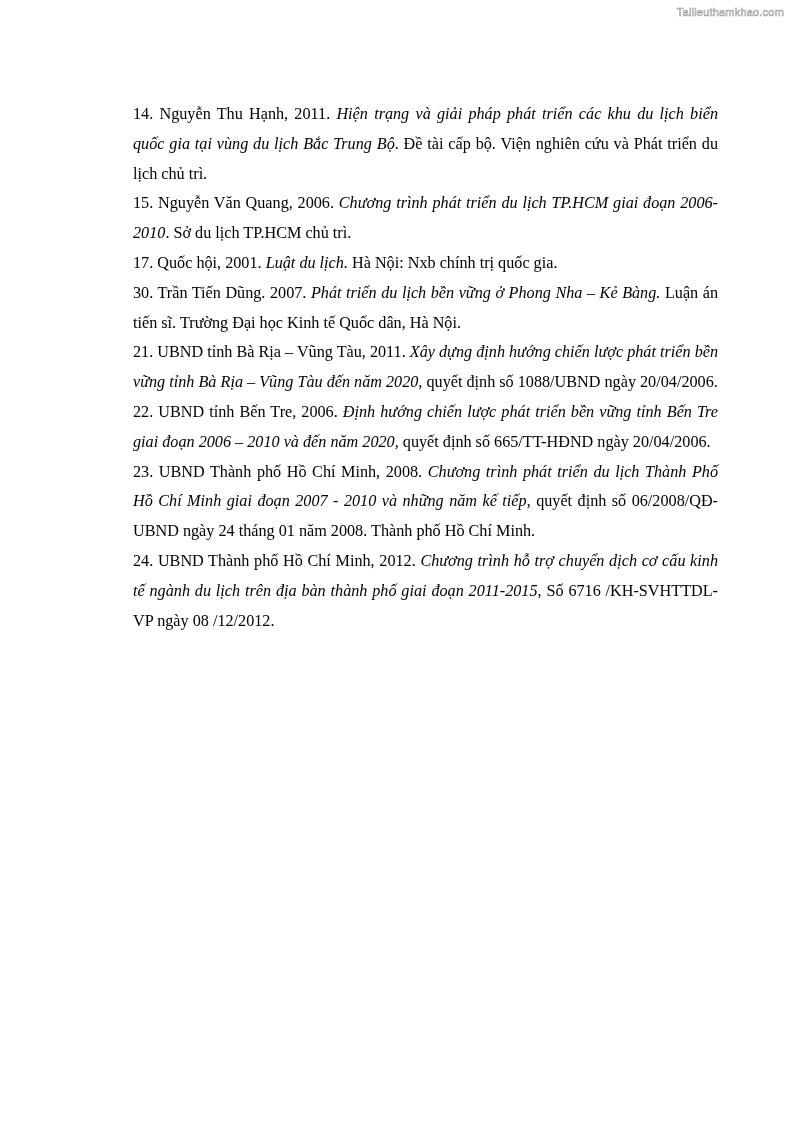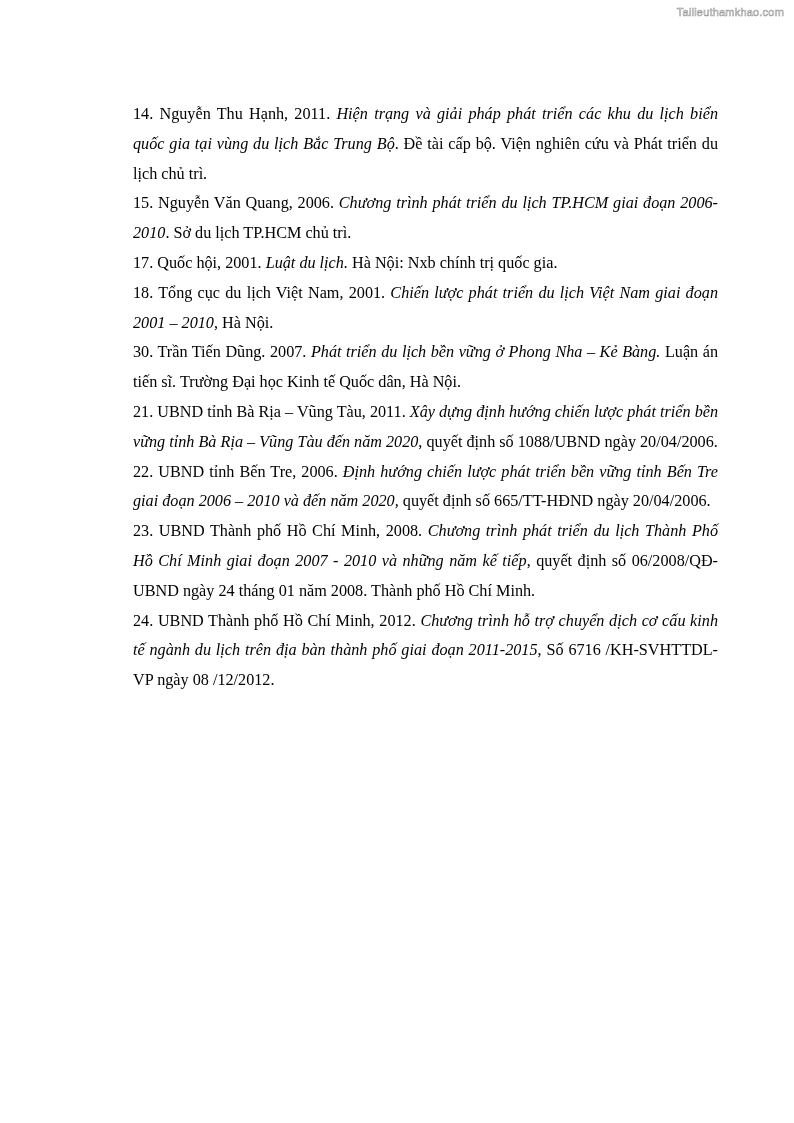--- a/index.html
+++ b/index.html
@@ -19,19 +19,18 @@
   </style>
 </head>
 <body>
 
 <div class="watermark">Tailieuthamkhao.com</div>
 
 <div class="refs">
   <p class="ref"><span>14.</span> <span>Nguyễn Thu Hạnh, 2011. </span><i>Hiện trạng và giải pháp phát triển các khu du lịch biển quốc gia tại vùng du lịch Bắc Trung Bộ</i><span>. Đề tài cấp bộ. Viện nghiên cứu và Phát triển du lịch chủ trì.</span></p>
   <p class="ref"><span>15.</span> <span>Nguyễn Văn Quang, 2006. </span><i>Chương trình phát triển du lịch TP.HCM giai đoạn 2006-2010</i><span>. Sở du lịch TP.HCM chủ trì.</span></p>
   <p class="ref"><span>17.</span> <span>Quốc hội, 2001. </span><i>Luật du lịch.</i><span> Hà Nội: Nxb chính trị quốc gia.</span></p>
-  <p class="ref"><span>18.</span> <span>Tổng cục du lịch Việt Nam, 2001. </span><i>Chiến lược phát triển du lịch Việt Nam giai đoạn 2001 – 2010</i><span>, Hà Nội.</span></p>
   <p class="ref"><span>30.</span> <span>Trần Tiến Dũng. 2007. </span><i>Phát triển du lịch bền vững ở Phong Nha – Kẻ Bàng.</i><span> Luận án tiến sĩ. Trường Đại học Kinh tế Quốc dân, Hà Nội.</span></p>
   <p class="ref"><span>21.</span> <span>UBND tỉnh Bà Rịa – Vũng Tàu, 2011. </span><i>Xây dựng định hướng chiến lược phát triển bền vững tỉnh Bà Rịa – Vũng Tàu đến năm 2020</i><span>, quyết định số 1088/UBND ngày 20/04/2006.</span></p>
   <p class="ref"><span>22.</span> <span>UBND tỉnh Bến Tre, 2006. </span><i>Định hướng chiến lược phát triển bền vững tỉnh Bến Tre giai đoạn 2006 – 2010 và đến năm 2020,</i><span> quyết định số 665/TT-HĐND ngày 20/04/2006.</span></p>
   <p class="ref"><span>23.</span> <span>UBND Thành phố Hồ Chí Minh, 2008. </span><i>Chương trình phát triển du lịch Thành Phố Hồ Chí Minh giai đoạn 2007 - 2010 và những năm kế tiếp</i><span>, quyết định số 06/2008/QĐ-UBND ngày 24  tháng 01 năm 2008. Thành phố Hồ Chí Minh.</span></p>
   <p class="ref"><span>24.</span> <span>UBND Thành phố Hồ Chí Minh, 2012. </span><i>Chương trình hỗ trợ chuyển dịch cơ cấu kinh tế ngành du lịch trên địa bàn thành phố giai đoạn 2011-2015</i><span>, Số 6716 /KH-SVHTTDL-VP ngày  08 /12/2012.</span></p>
 </div>
 
 </body></html>

